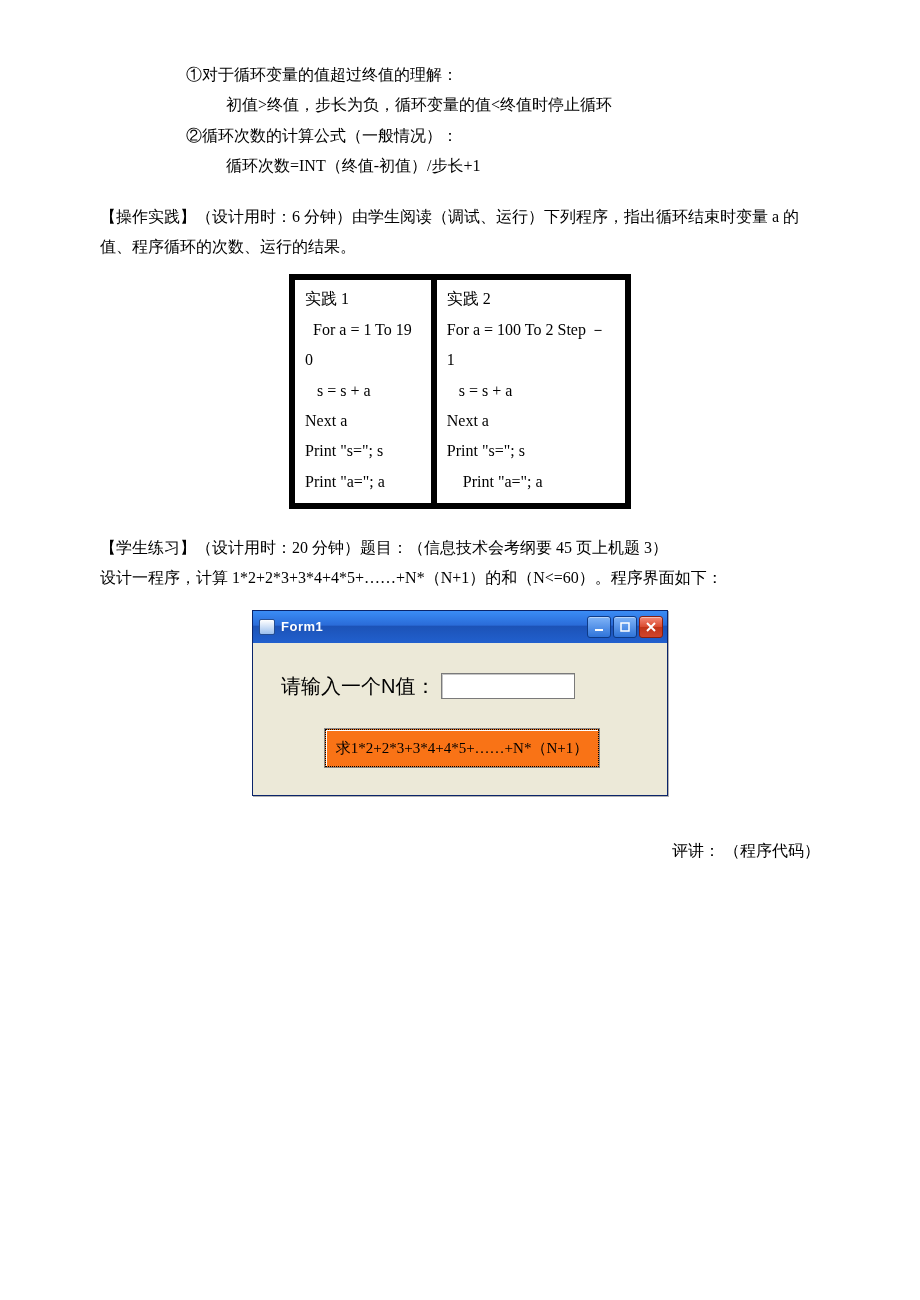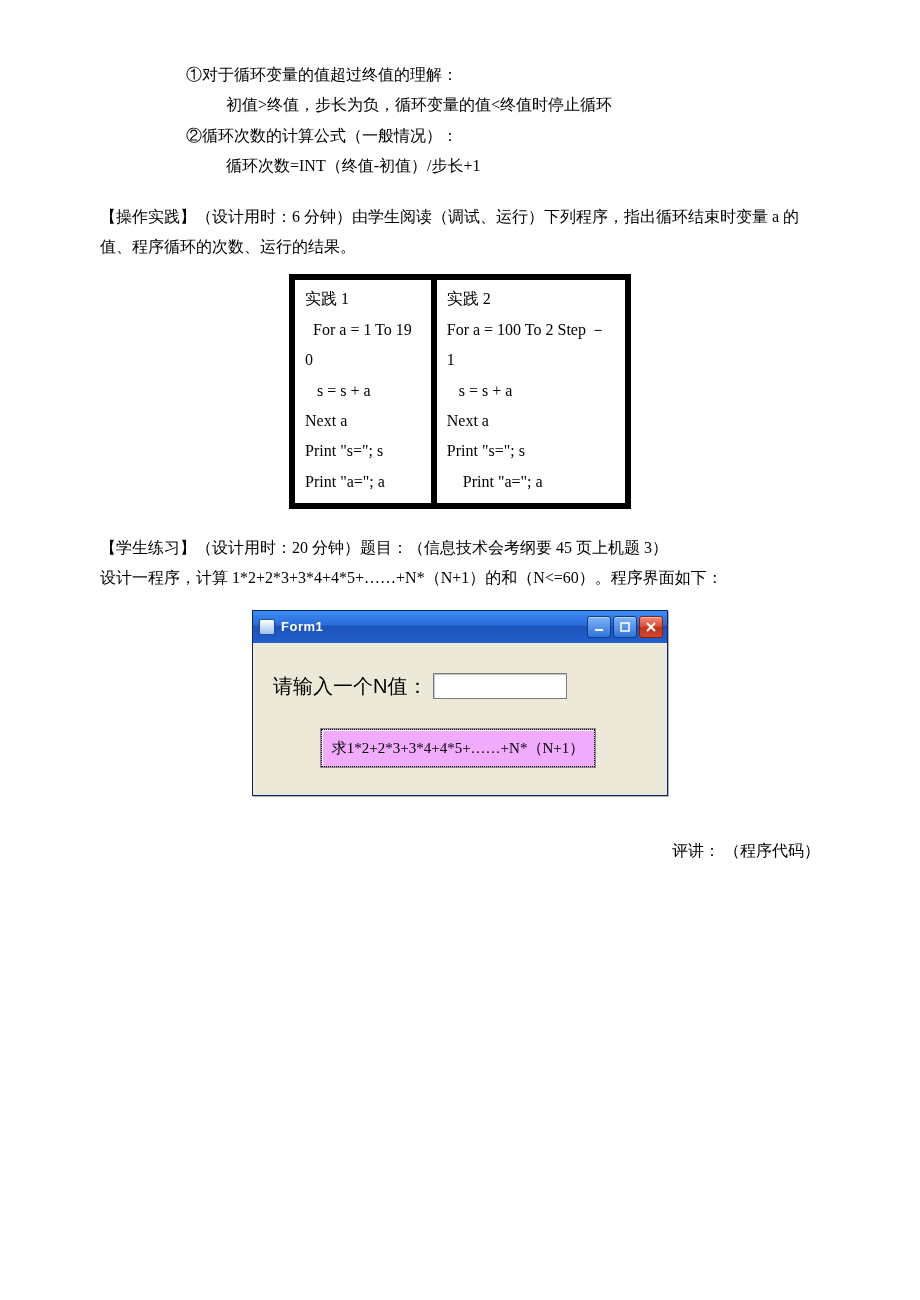--- a/index.html
+++ b/index.html
@@ -65,39 +65,39 @@
       background: linear-gradient(to bottom,#80b4f8,#2f74da);
       display:flex;align-items:center;justify-content:center;
       color:#fff;font-size:11px;font-weight:bold;
       box-shadow: inset 0 1px 0 rgba(255,255,255,.45);
     }
     .win-btn.close {
       background: linear-gradient(to bottom,#f58a78,#d94a2f 50%,#c13418 51%,#d1452b);
       border-color:#8a1f0e;
     }
     .form-body {
-      padding: 24px 24px 28px 20px;
+      padding: 24px 24px 28px 28px;
     }
     .form-row {
       display:flex;
       align-items:center;
       margin-bottom: 24px;
       gap: 6px;
     }
     .form-label { font-size: 20px; color:#000; }
     .text-input {
       background:#fff;
       border:1px solid #7a7a7a;
       box-shadow: inset 1px 1px 0 #c5c5c5;
       height:24px;
       width:132px;
     }
     .btn-row { display:flex; justify-content:center; margin-top:18px; }
     .vb-button {
-      background:#f0abfc;
+      background:#f97316;
       border:1px solid #000;
       box-shadow: 1px 1px 0 #7a7a7a, inset 1px 1px 0 #fff;
       padding:4px 10px;
       font-size:15px;
       font-family:"SimSun","宋体",serif;
       border-style: dotted;
       outline: 1px solid #888;
     }
     .footer-line { margin-top: 20px; text-align: right; }
   </style>

